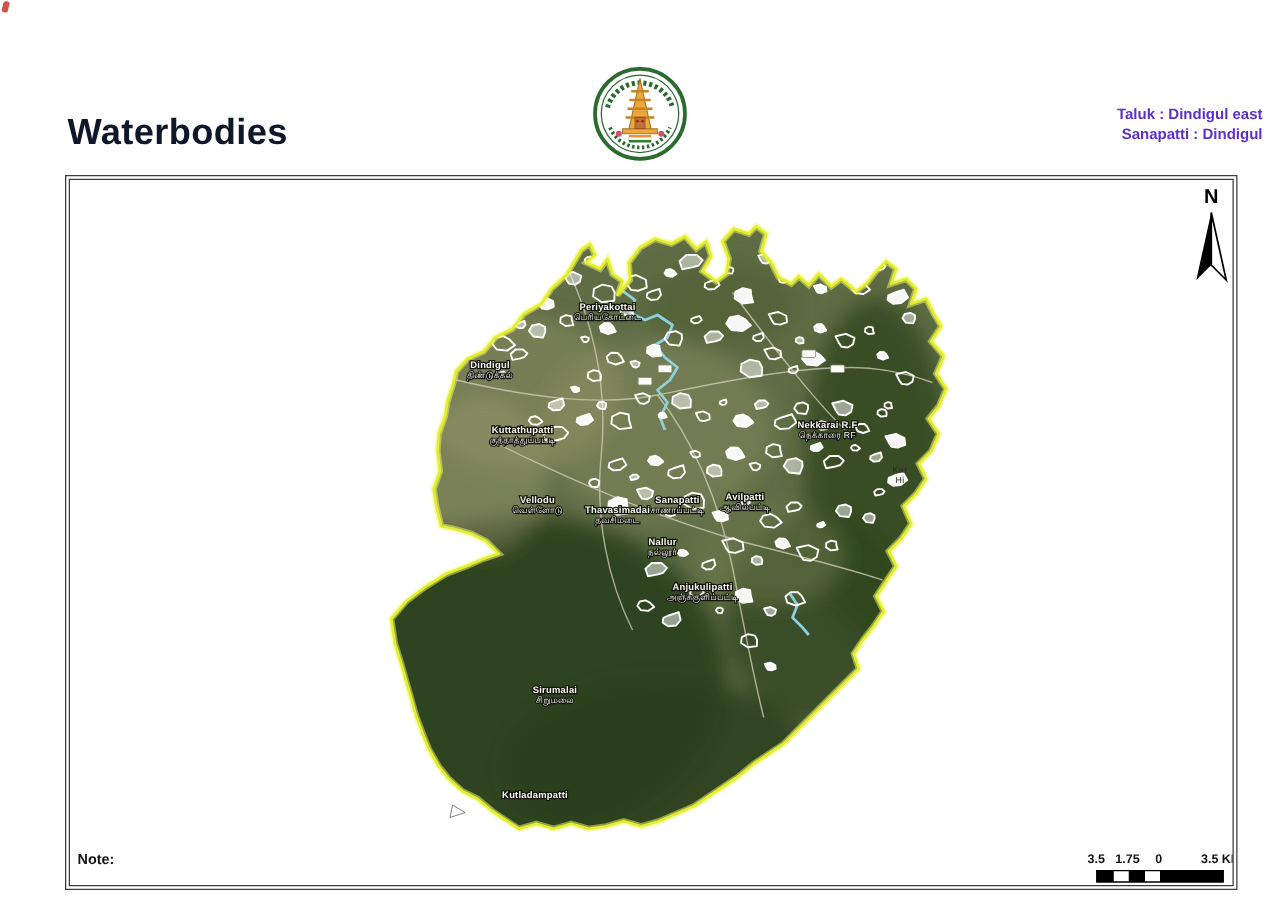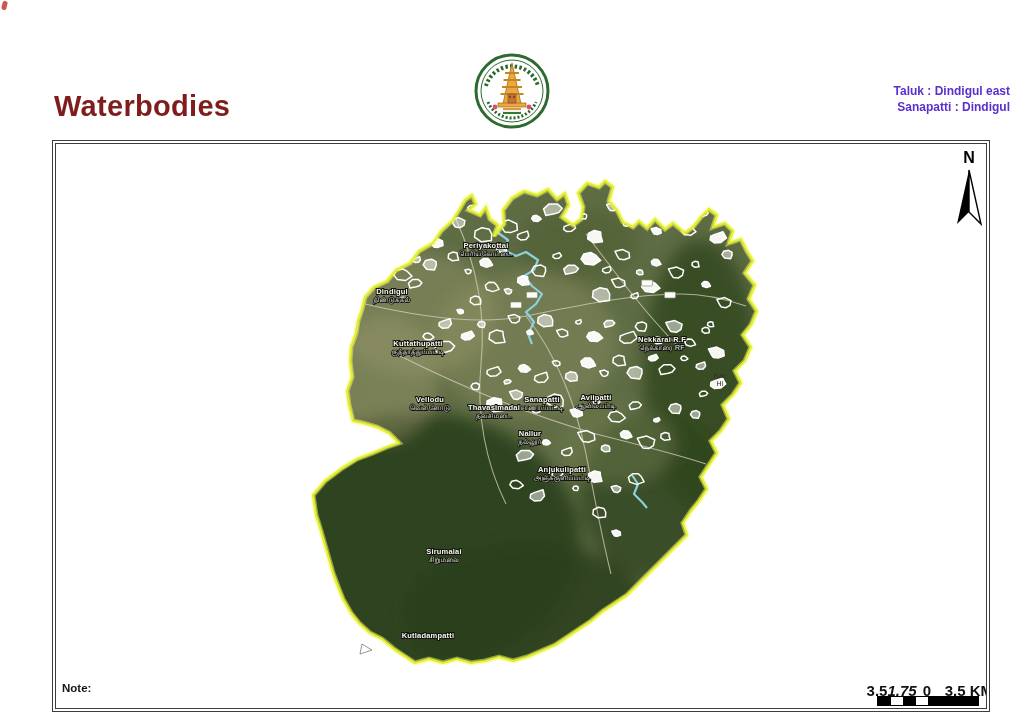--- a/index.html
+++ b/index.html
@@ -6,21 +6,21 @@
   body{
     width:1024px;height:725px;position:relative;background:#ffffff;
     font-family:"Liberation Sans",sans-serif;overflow:hidden;
   }
   .corner-artifact{
     position:absolute;left:2px;top:1px;width:5px;height:9px;
     background:#c8372d;border-radius:2px;transform:rotate(14deg);opacity:.85;
   }
   .page-title{
     position:absolute;left:54px;top:90px;font-size:29px;font-weight:bold;
-    color:#7f1d1d;letter-spacing:.3px;
+    color:#0f172a;letter-spacing:.3px;
   }
   .emblem{position:absolute;left:472px;top:50px;width:80px;height:84px;}
   .hdr-right{
     position:absolute;right:14px;top:84px;text-align:right;
     font-size:12px;font-weight:bold;color:#5a2ed0;line-height:1.32;
   }
   .frame{
     position:absolute;left:52px;top:140px;width:938px;height:572px;
     border:1px solid #3c3c3c;padding:2px;box-sizing:border-box;background:#fff;
   }
@@ -32,23 +32,23 @@
   .mlabel{
     font:700 7.5px "Liberation Sans",sans-serif;fill:#f7f7f1;
     stroke:#15150f;stroke-width:2px;paint-order:stroke;text-anchor:middle;
     letter-spacing:.2px;
   }
   .mlabel.ta{font-size:7px;font-weight:400;stroke-width:1.8px;}
   .mlabel.dark{fill:#2e2e28;stroke:none;font-weight:400;}
   .north{position:absolute;left:890px;top:6px;width:46px;text-align:center;}
   .north .n-letter{font-size:16px;font-weight:bold;color:#000;line-height:1;}
   .scalebar{position:absolute;left:808px;top:538px;width:122px;height:26px;}
-  .sb-labels{position:relative;height:13px;font-size:15px;font-weight:600;color:#111;}
+  .sb-labels{position:relative;height:13px;font-size:10px;font-weight:600;color:#111;}
   .sb-labels span{position:absolute;transform:translateX(-50%);white-space:nowrap;}
-  .sb-l0{left:13px;} .sb-l1{left:38px;font-style:italic;} .sb-l2{left:63px;}
+  .sb-l0{left:13px;} .sb-l1{left:38px;} .sb-l2{left:63px;}
   .sb-l3{left:129px;transform:translateX(-100%) !important;}
   .sb-bar{
     position:absolute;left:13px;top:14px;width:100px;height:8px;background:#000;
     border:1px solid #000;
   }
   .sb-bar i{position:absolute;top:0;height:100%;background:#fff;}
   .sb-w1{left:12.5%;width:12.5%;} .sb-w2{left:37.5%;width:12.5%;}
   .note{
     position:absolute;left:6px;top:508px;width:430px;font-size:11.5px;
     font-weight:bold;color:#161616;line-height:1.28;white-space:pre-wrap;

